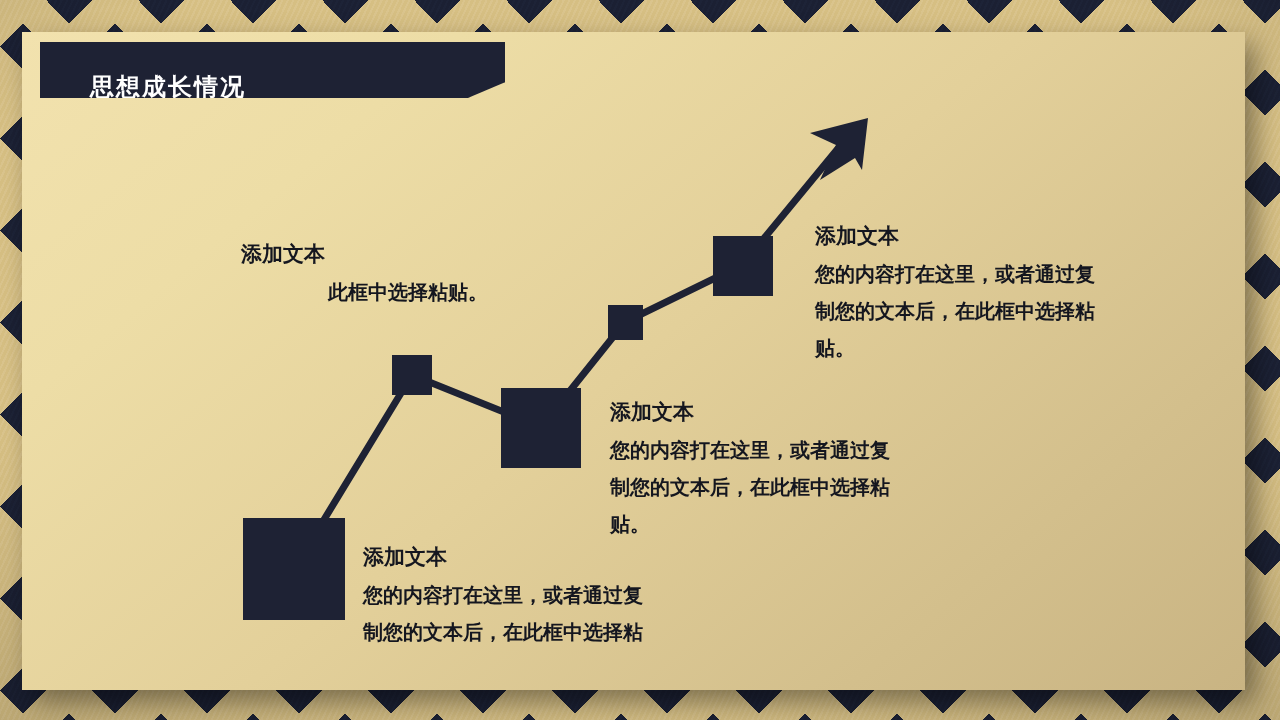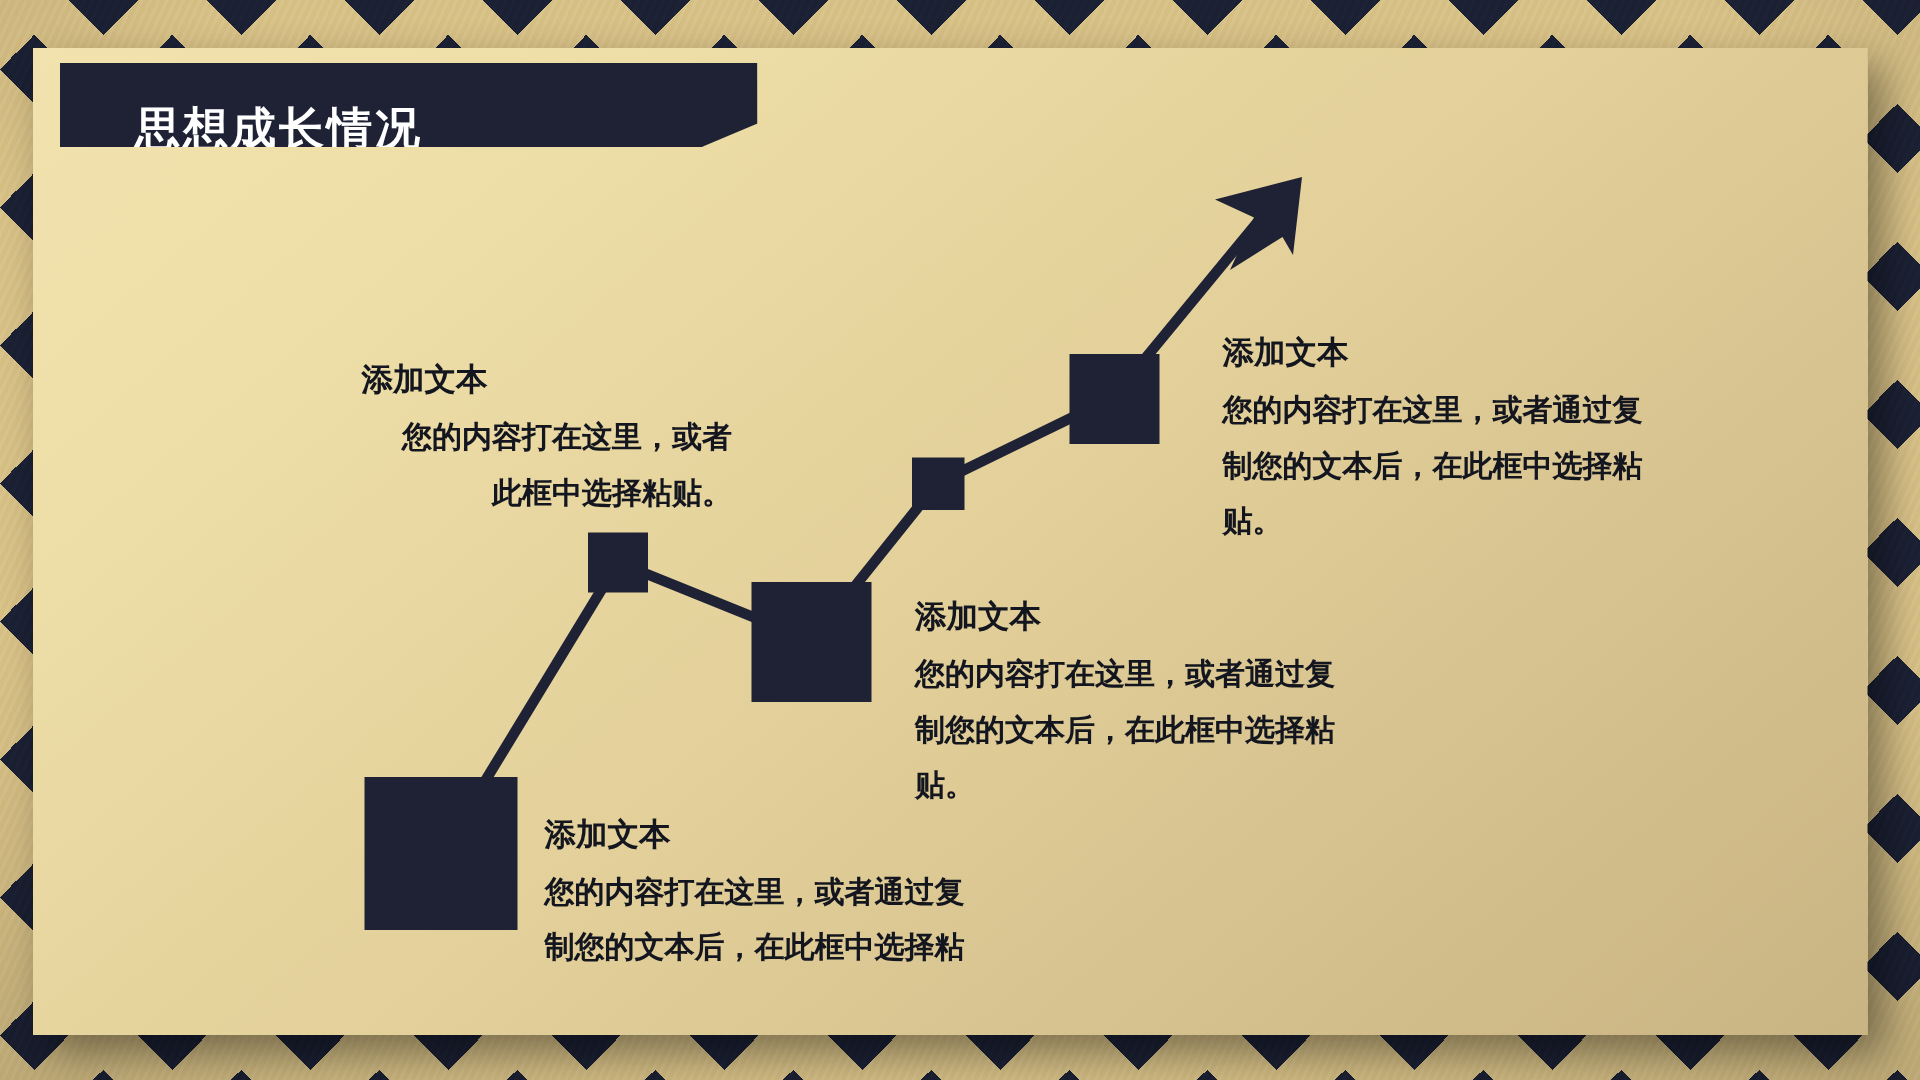--- a/index.html
+++ b/index.html
@@ -67,21 +67,21 @@
     color: #ffffff;
     display: flex;
     align-items: center;
     padding-left: 50px;
     box-sizing: border-box;
     clip-path: polygon(0 0, 100% 0, 100% 72%, 92% 100%, 0 100%);
     box-shadow: 6px 8px 14px rgba(0,0,0,.35);
     z-index: 30;
   }
   #title-text {
-    font-size: 30px;
+    font-size: 24px;
     font-weight: bold;
     letter-spacing: 2px;
     color: #fff;
     white-space: nowrap;
     margin-top: 33px;
   }
 
   
   #chart-layer {
     position: absolute;
@@ -167,21 +167,20 @@
       <rect x="243" y="518" width="102" height="102" fill="#1e2234"></rect>
       <rect x="392" y="355" width="40" height="40" fill="#1e2234"></rect>
       <rect x="501" y="388" width="80" height="80" fill="#1e2234"></rect>
       <rect x="608" y="305" width="35" height="35" fill="#1e2234"></rect>
       <rect x="713" y="236" width="60" height="60" fill="#1e2234"></rect>
     </g>
   </svg>
 
   <div class="block" id="block-1">
     <div class="heading">添加文本</div>
-    <div class="body">您的内容打在这里，或者</div>
     <div class="body">此框中选择粘贴。</div>
   </div>
 
   <div class="block" id="block-2">
     <div class="heading">添加文本</div>
     <div class="body">您的内容打在这里，或者通过复</div>
     <div class="body">制您的文本后，在此框中选择粘</div>
   </div>
 
   <div class="block" id="block-3">

